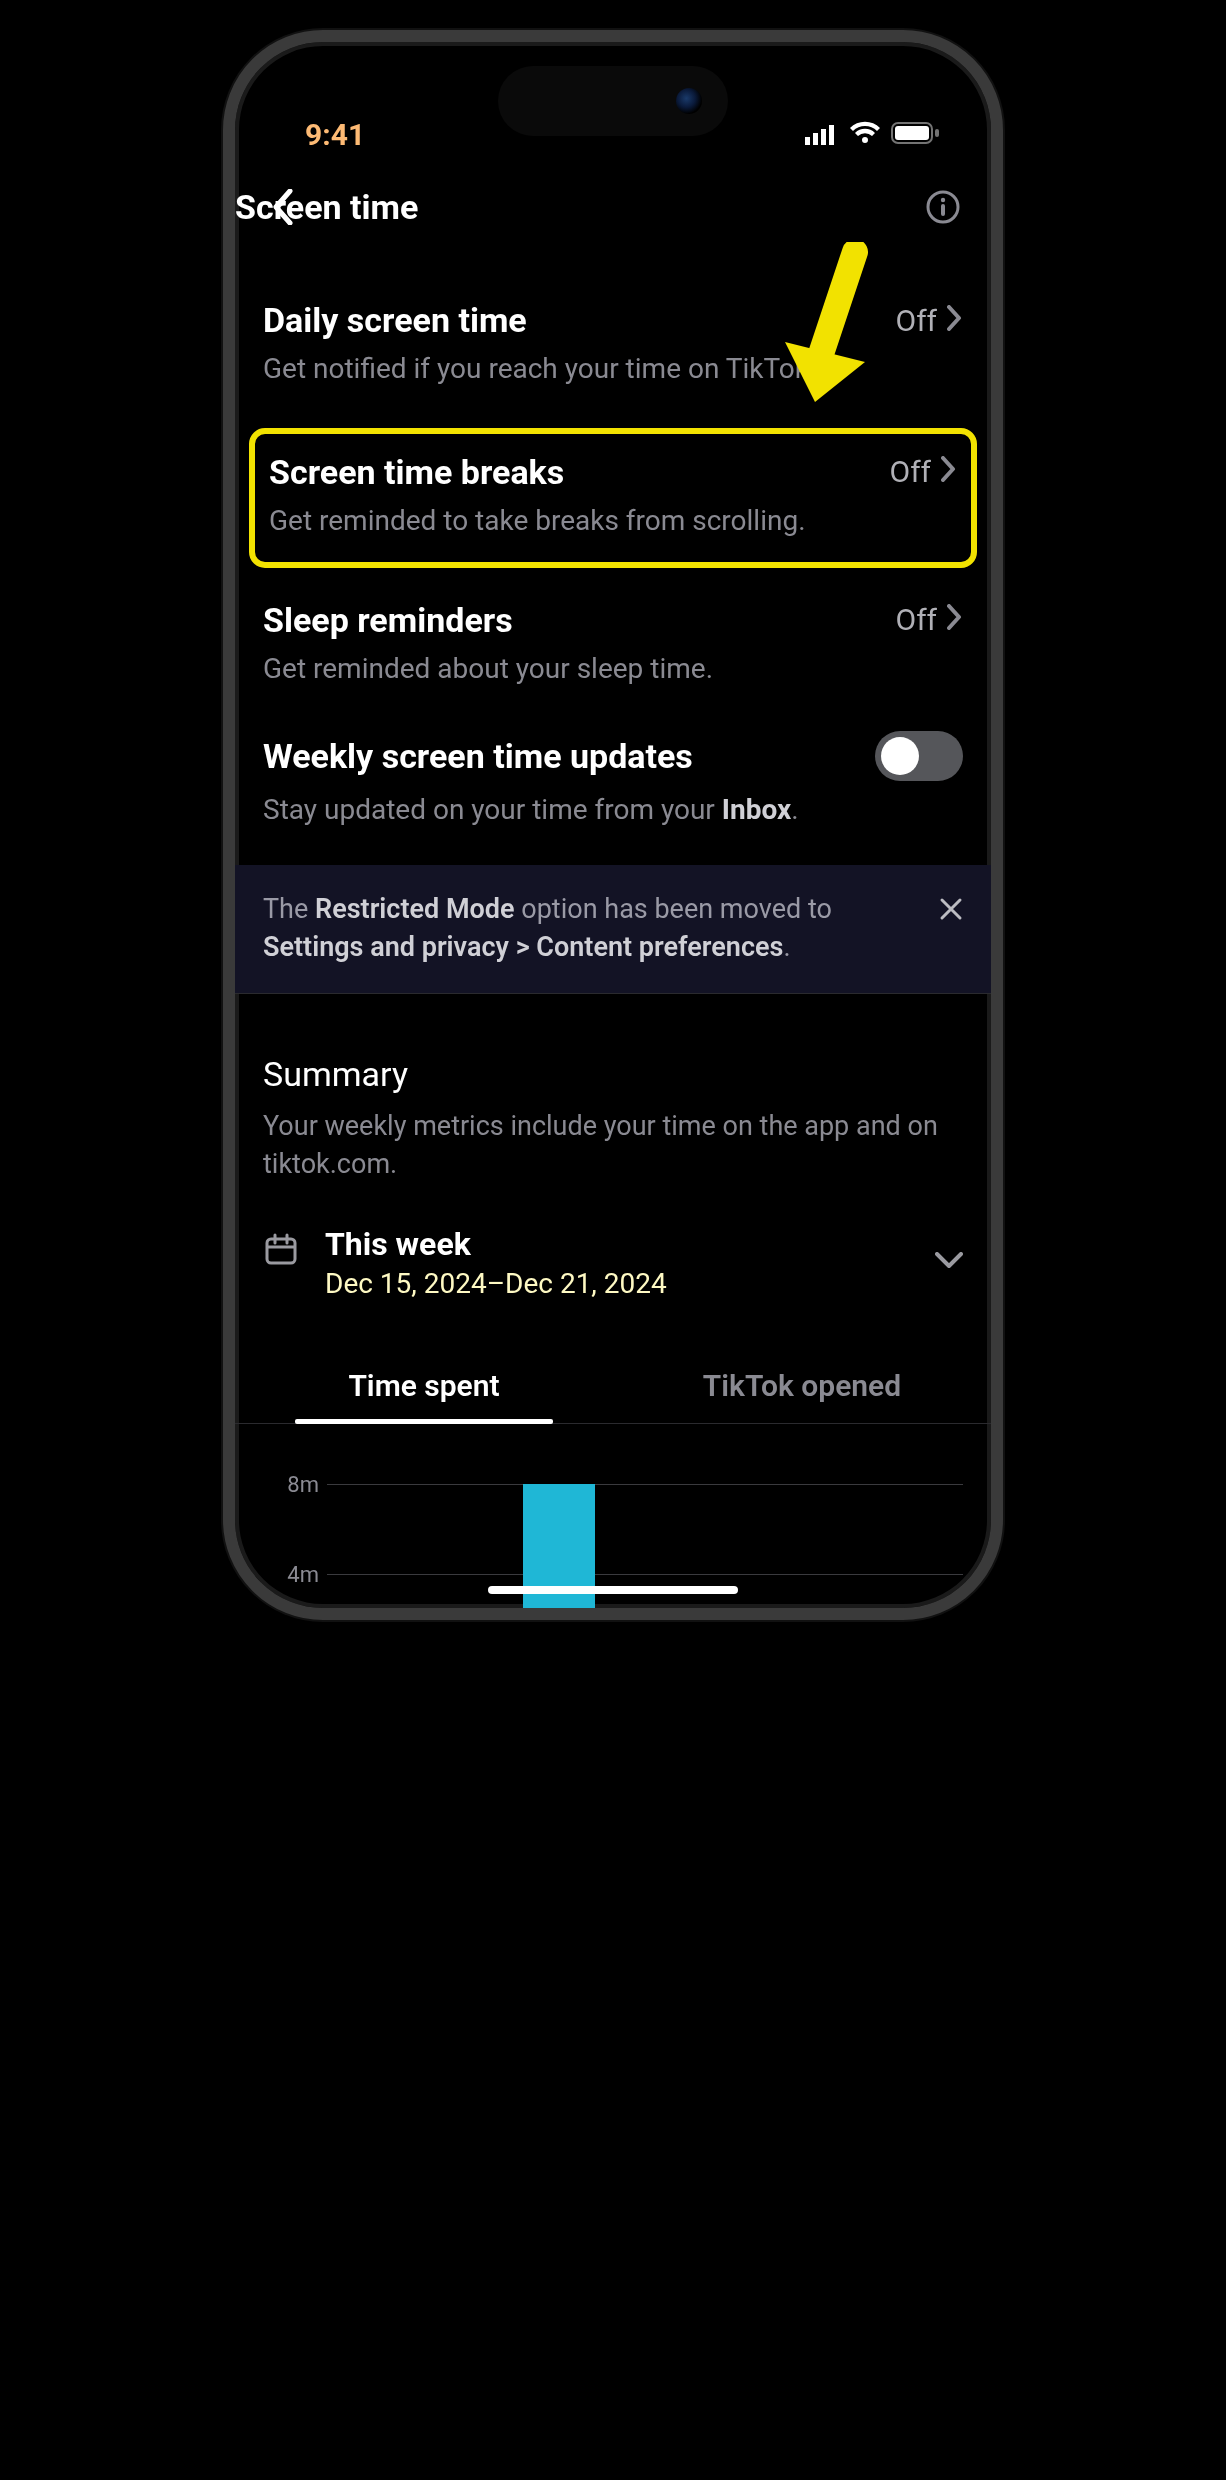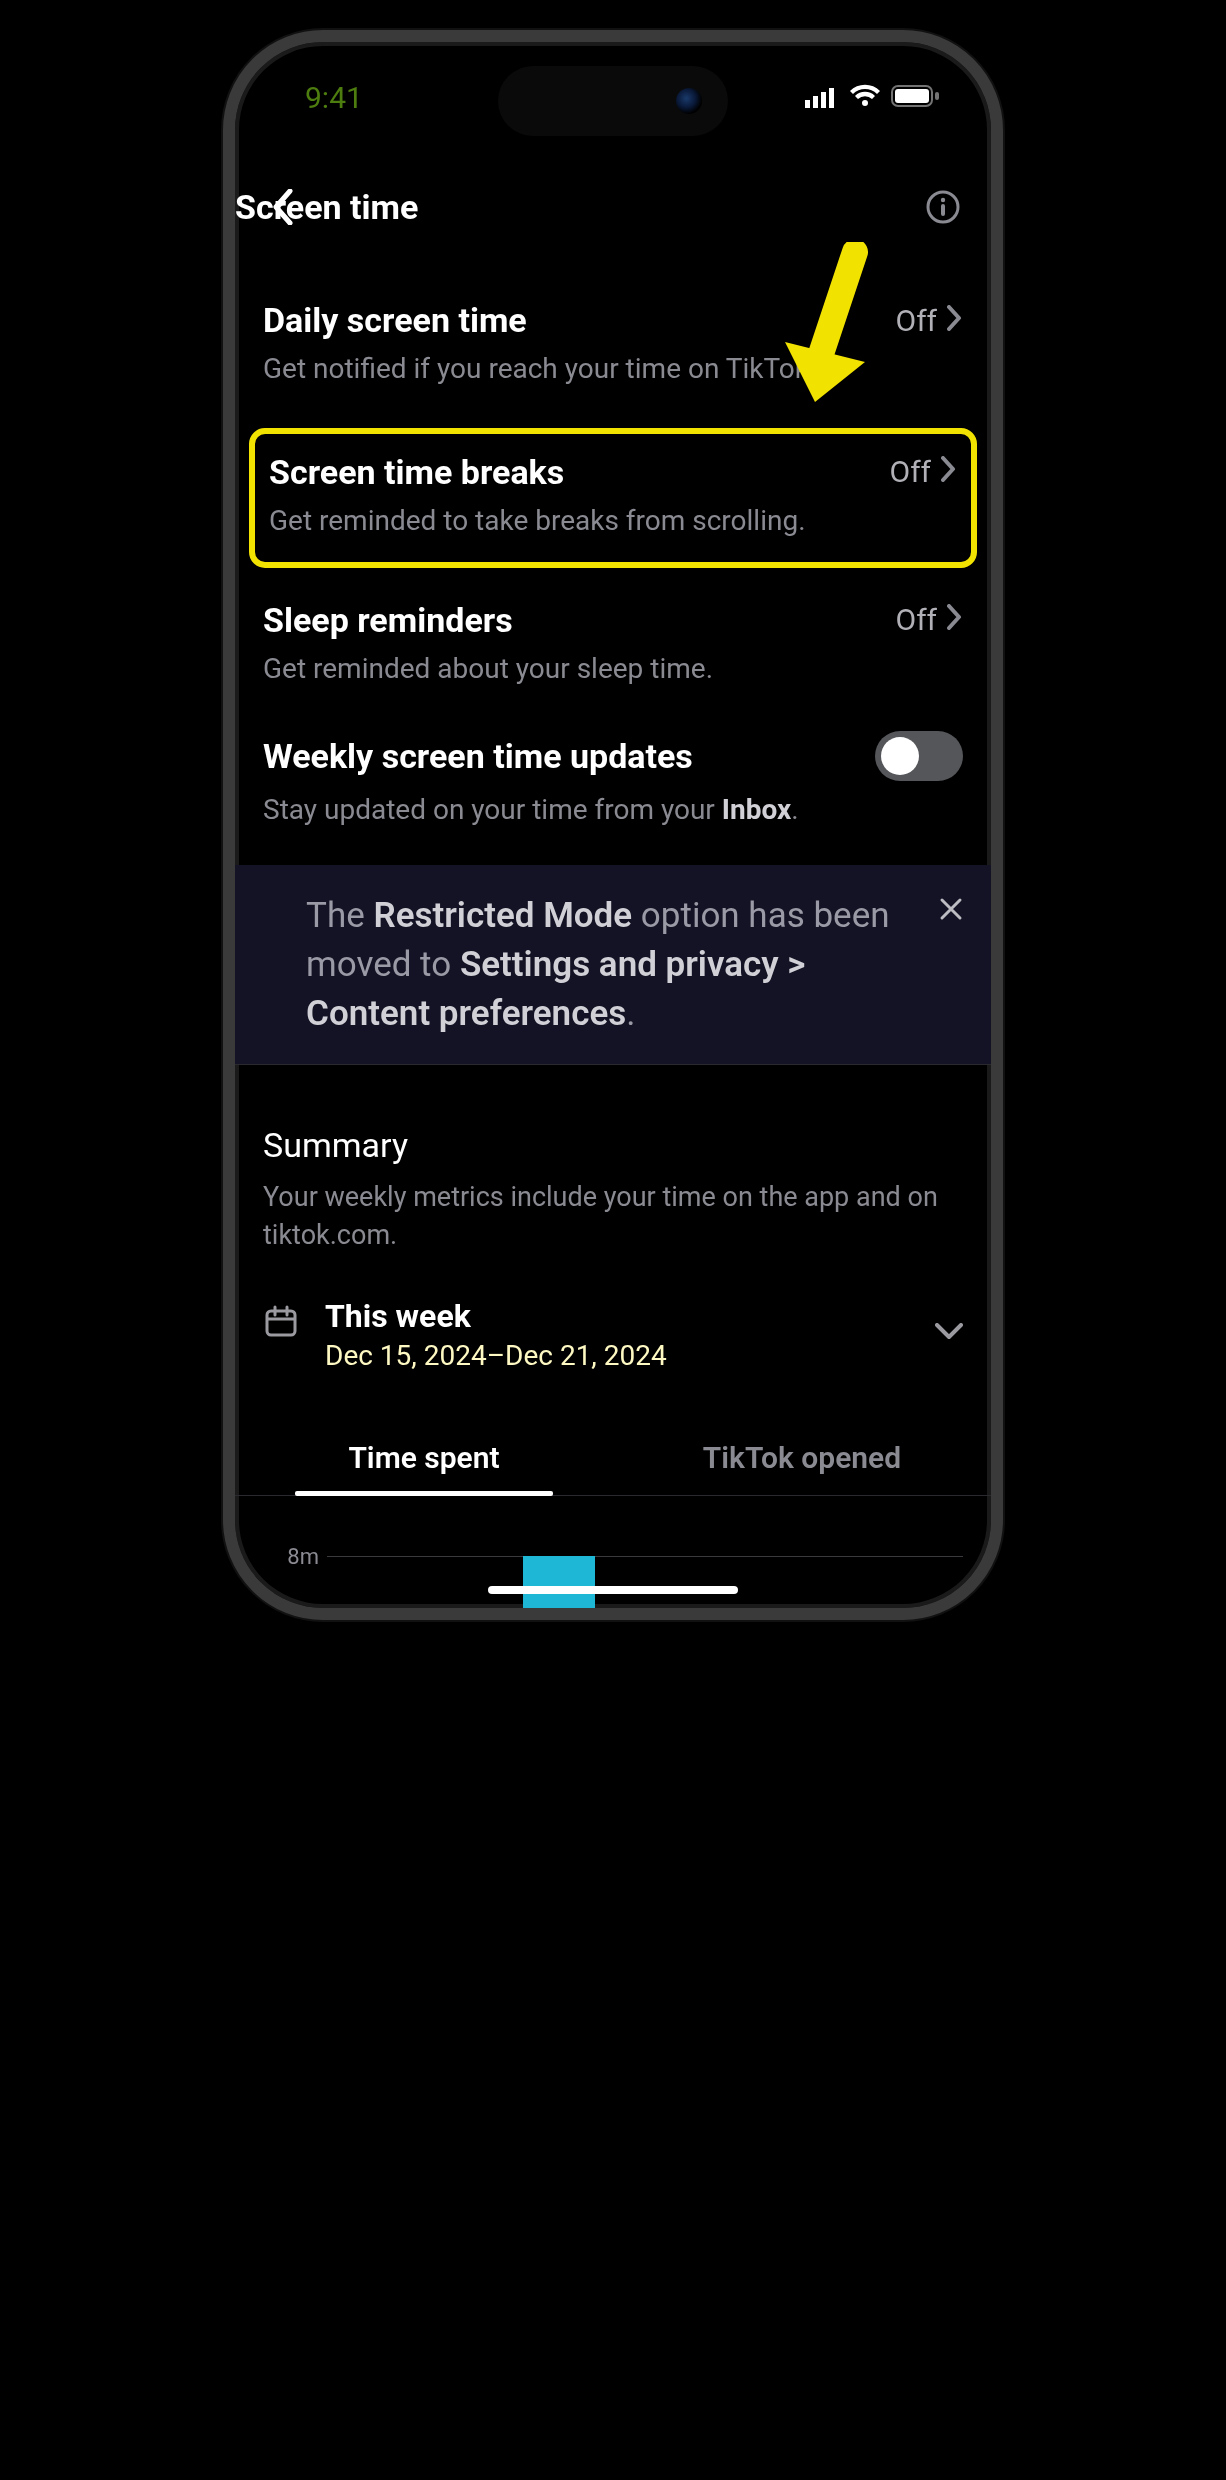--- a/index.html
+++ b/index.html
@@ -41,26 +41,26 @@
   }
   .camera {
     width: 26px; height: 26px; border-radius: 50%;
     background: radial-gradient(circle at 40% 40%, #1a3a6a 0%, #0a1a3a 40%, #000 70%);
   }
   .statusbar {
     position: absolute;
     top: 0; left: 0; right: 0;
     height: 110px;
     display: flex;
-    align-items: center;
+    align-items: flex-end;
     justify-content: space-between;
     padding: 0 50px 0 70px;
-    color: #4d7c0f;
+    color: #fdba74;
     font-size: 30px;
-    font-weight: 400;
+    font-weight: 700;
     z-index:5;
   }
   .status-right { display:flex; align-items:center; gap:10px; }
   .screen {
     position: absolute;
     top: 0; left: 0; right: 0; bottom: 0;
     padding-top: 130px;
     color: #fff;
   }
   .header {
@@ -117,21 +117,21 @@
   }
   .notice {
     margin-top:10px;
     background:#131325;
     padding: 26px 28px;
     display:flex;
     align-items:flex-start;
     justify-content:space-between;
     gap:20px;
   }
-  .notice-text { font-size:35px; color:#9a9aa6; line-height:1.4;margin-left:43px; }
+  .notice-text { font-size:27px; color:#9a9aa6; line-height:1.4; }
   .notice-text b { color:#d0d0d6; font-weight:600;}
   .notice-x { color:#bcbcc2; font-size:26px; padding-top:6px;}
   .divider { height:1px; background:#2a2a2e; margin: 0;}
   .summary { padding: 60px 28px 0 28px; }
   .summary h2 { font-size:34px; font-weight:400; margin-bottom:14px;}
   .summary p { font-size:27px; color:#8a8a92; line-height:1.4;}
   .week-row {
     display:flex; align-items:center; justify-content:space-between;
     padding: 42px 28px 0 28px;
   }

